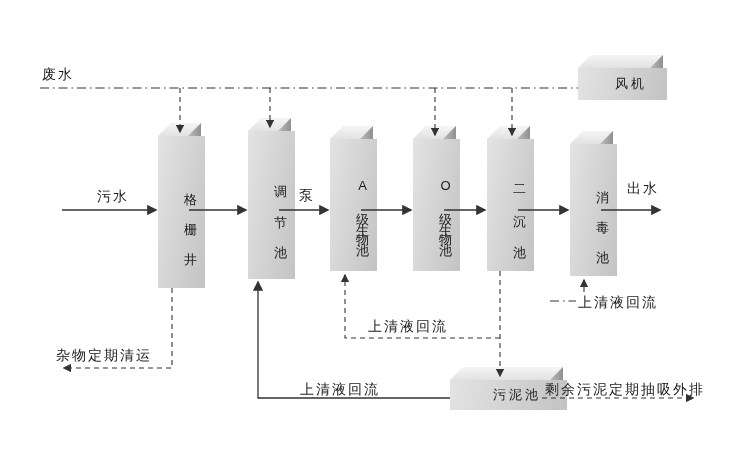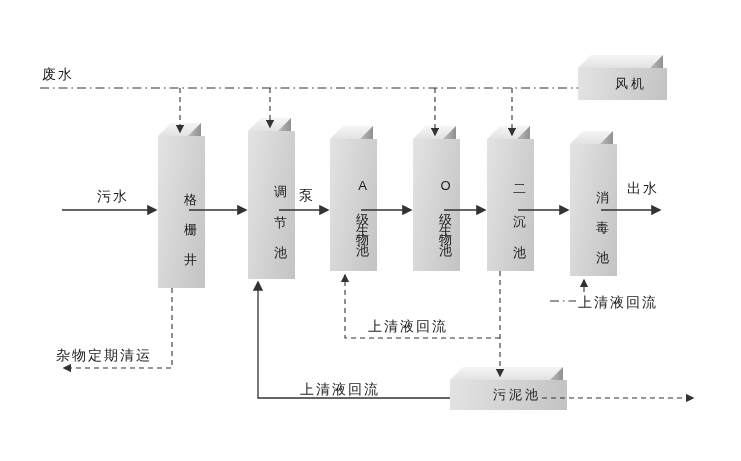--- a/index.html
+++ b/index.html
@@ -147,14 +147,15 @@
   </svg>
 
   <div class="flabel" style="left:42px;top:66px">废水</div>
   <div class="flabel" style="left:97px;top:188px">污水</div>
   <div class="flabel" style="left:299px;top:187px">泵</div>
   <div class="flabel" style="left:627px;top:180px">出水</div>
   <div class="flabel" style="left:578px;top:294px">上清液回流</div>
   <div class="flabel" style="left:56px;top:347px">杂物定期清运</div>
   <div class="flabel" style="left:368px;top:318px">上清液回流</div>
   <div class="flabel" style="left:300px;top:381px">上清液回流</div>
+  <div class="flabel" style="left:545px;top:381px">剩余污泥定期抽吸外排</div>
 
 </div>
 
 </body></html>

